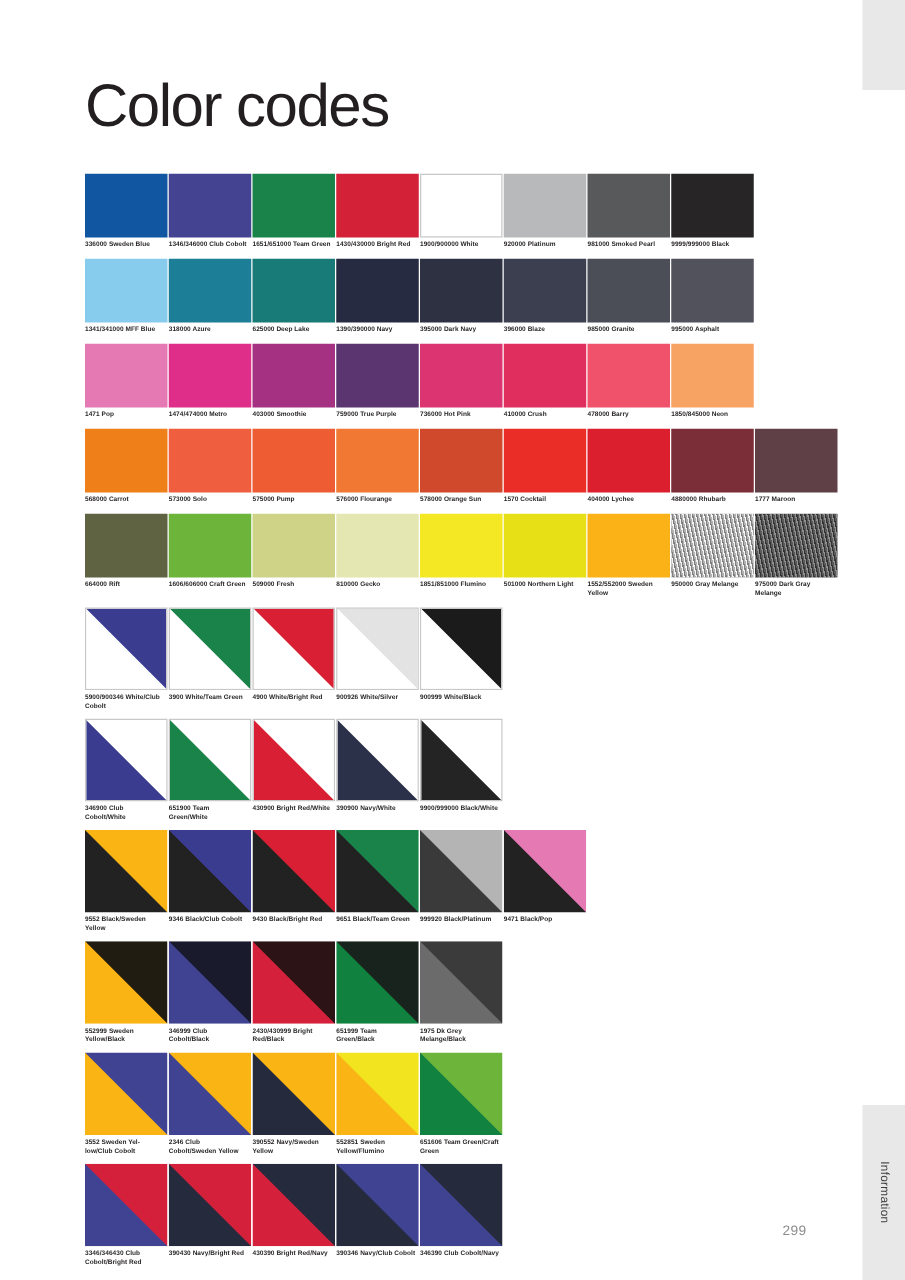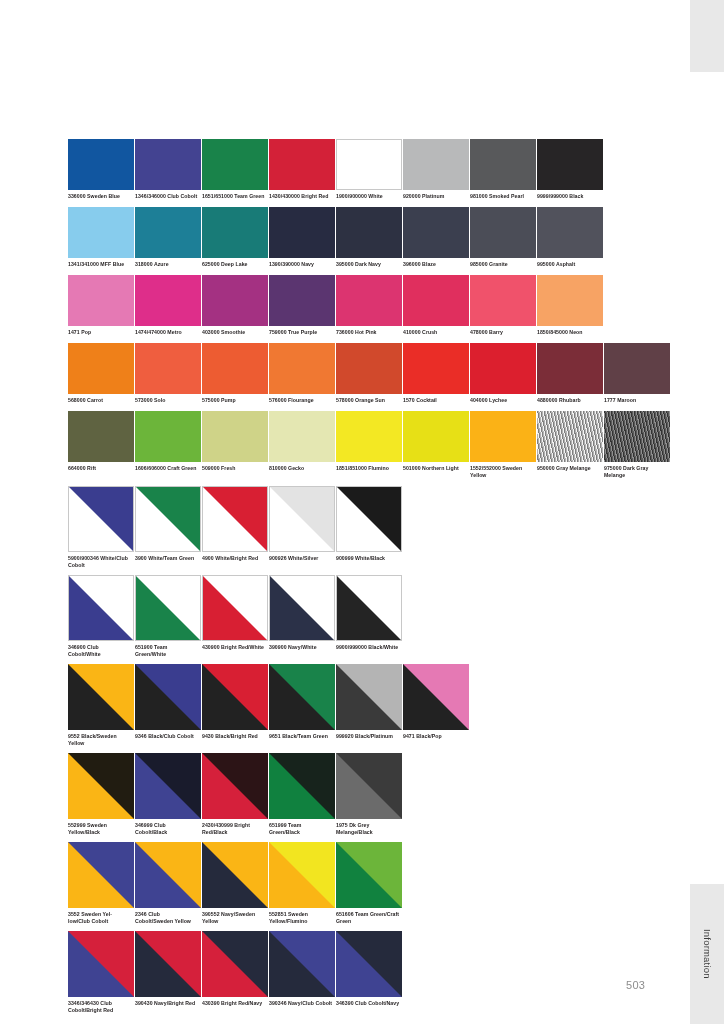--- a/index.html
+++ b/index.html
@@ -132,20 +132,21 @@
     font-size: 11px;
     color: #8d8d8d;
     letter-spacing: .3px;
   }
 </style>
 </head>
 <body>
 
 <div id="page">
 
+  <h1 id="page-title">Color codes</h1>
 
   <div id="swatch-area">
       <div class="swatch-row">
         <div class="swatch-cell">
           <div class="chip" style="background: rgb(17, 86, 160);"></div>
           <div class="swatch-label">336000 Sweden Blue</div>
         </div>
         <div class="swatch-cell">
           <div class="chip" style="background: rgb(67, 67, 145);"></div>
           <div class="swatch-label">1346/346000 Club Cobolt</div>
@@ -516,21 +517,21 @@
         </div>
         <div class="swatch-cell">
           <div class="chip">
             <div class="tri" style="background: linear-gradient(to left bottom, rgb(37, 42, 60) 0px, rgb(37, 42, 60) 49.6%, rgb(63, 67, 146) 50.4%, rgb(63, 67, 146) 100%);"></div>
           </div>
           <div class="swatch-label">346390 Club Cobolt/Navy</div>
         </div>
       </div>
     </div>
 
-  <div id="page-number">503</div>
+  <div id="page-number">299</div>
 </div>
 
 <div id="side-tab">
   <div class="tab-block"></div>
   <div class="tab-label">
     <span>Information</span>
   </div>
 </div>
 
 </body></html>

